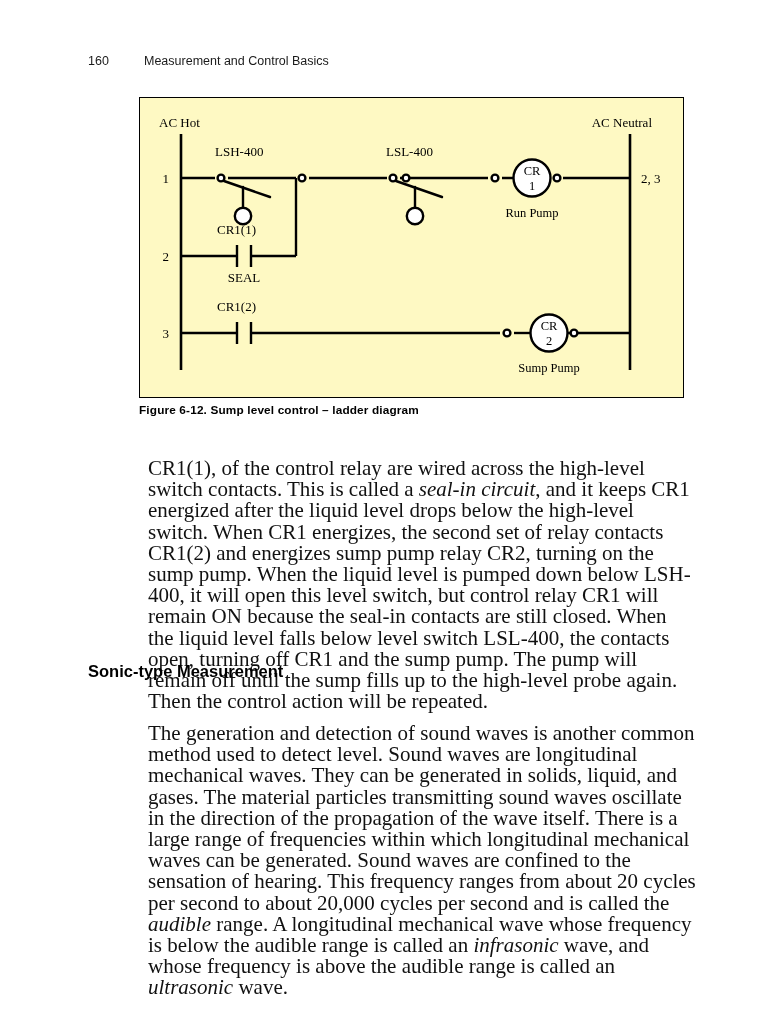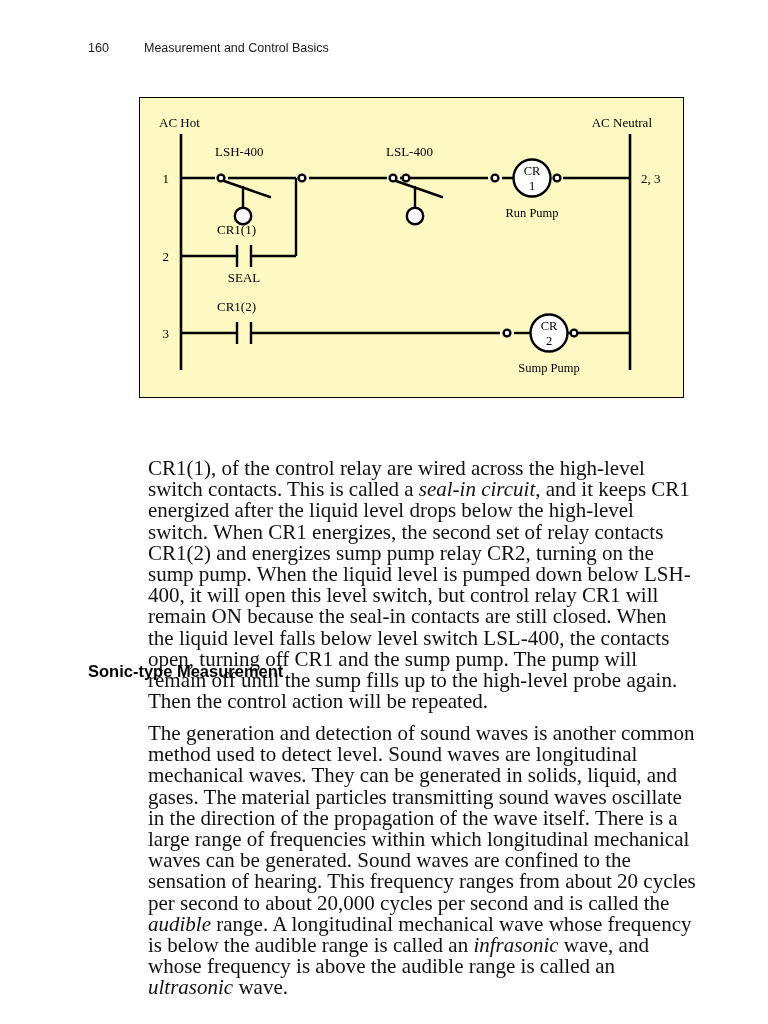--- a/index.html
+++ b/index.html
@@ -13,21 +13,21 @@
     position: relative;
     font-family: "Liberation Serif", serif;
     color: #000000;
     overflow: hidden;
   }
 
   
   .page-header {
     position: absolute;
     left: 88px;
-    top: 41px;
+    top: 54px;
     display: flex;
     align-items: baseline;
     font-family: "Liberation Sans", sans-serif;
     font-size: 12.5px;
     color: #1a1a1a;
   }
   .page-number {
     width: 56px;
   }
   .header-title {
@@ -183,19 +183,20 @@
         <circle cx="409" cy="235" r="18.5"></circle>
         <circle cx="434" cy="235" r="3.4"></circle>
       </g>
       <text class="lbl-coil" x="409" y="232" text-anchor="middle">CR</text>
       <text class="lbl-coil" x="409" y="247" text-anchor="middle">2</text>
       <text class="lbl-coil-txt" x="409" y="274" text-anchor="middle">Sump Pump</text>
 
       <text class="lbl-rung" x="29" y="240" text-anchor="end">3</text>
     </svg>
   </div>
+  <div class="figure-caption">Figure 6-12. Sump level control – ladder diagram</div>
 </div>
 
 <p class="body-text" id="para-1"><span>CR1(1), of the control relay are wired across the high-level switch contacts. This is called a </span><i>seal-in circuit</i><span>, and it keeps CR1 energized after the liquid level drops below the high-level switch. When CR1 energizes, the second set of relay contacts CR1(2) and energizes sump pump relay CR2, turning on the sump pump. When the liquid level is pumped down below LSH-400, it will open this level switch, but control relay CR1 will remain ON because the seal-in contacts are still closed. When the liquid level falls below level switch LSL-400, the contacts open, turning off CR1 and the sump pump. The pump will remain off until the sump fills up to the high-level probe again. Then the control action will be repeated.</span></p>
 
 <h2 class="section-heading">Sonic-type Measurement</h2>
 
 <p class="body-text" id="para-2"><span>The generation and detection of sound waves is another common method used to detect level. Sound waves are longitudinal mechanical waves. They can be generated in solids, liquid, and gases. The material particles transmitting sound waves oscillate in the direction of the propagation of the wave itself. There is a large range of frequencies within which longitudinal mechanical waves can be generated. Sound waves are confined to the sensation of hearing. This frequency ranges from about 20 cycles per second to about 20,000 cycles per second and is called the </span><i>audible</i><span> range. A longitudinal mechanical wave whose frequency is below the audible range is called an </span><i>infrasonic</i><span> wave, and whose frequency is above the audible range is called an </span><i>ultrasonic</i><span> wave.</span></p>
 
 </body></html>

